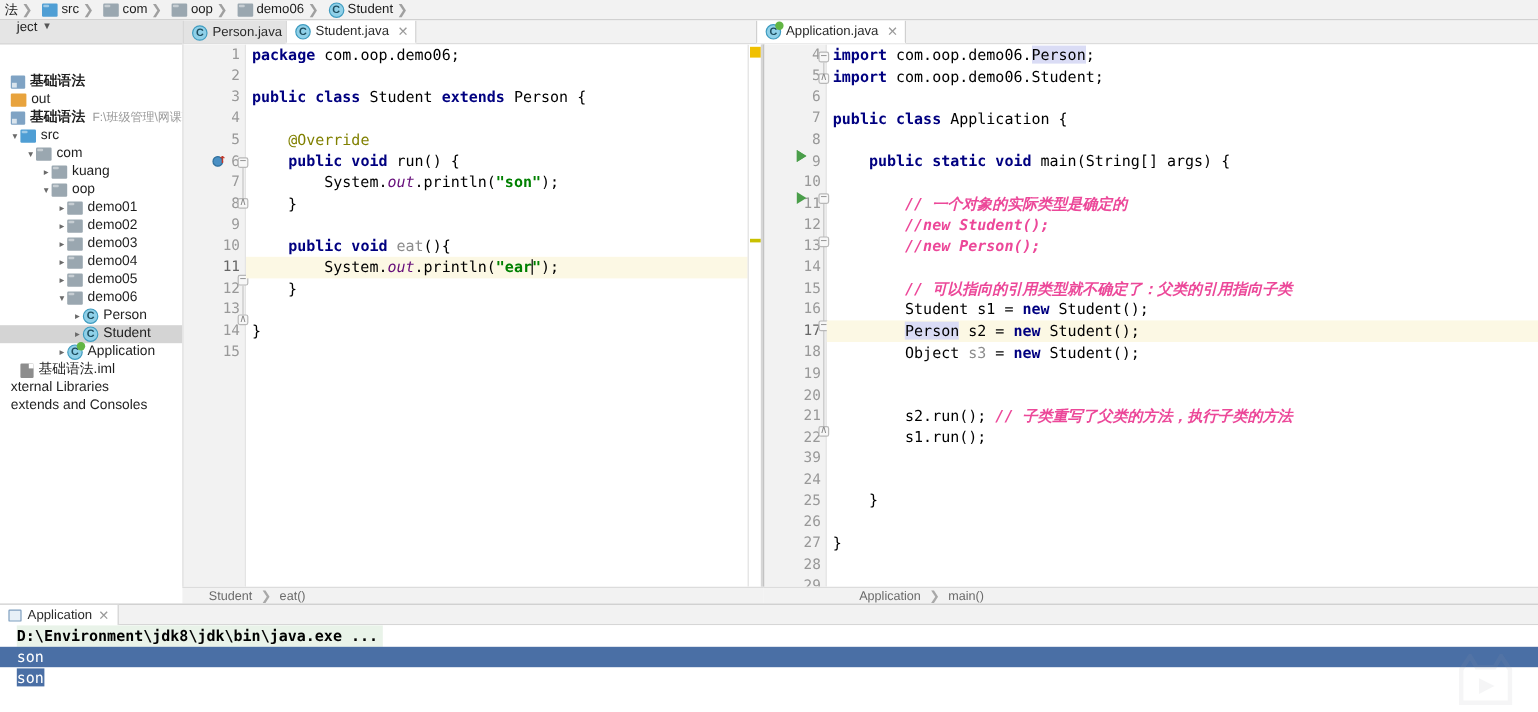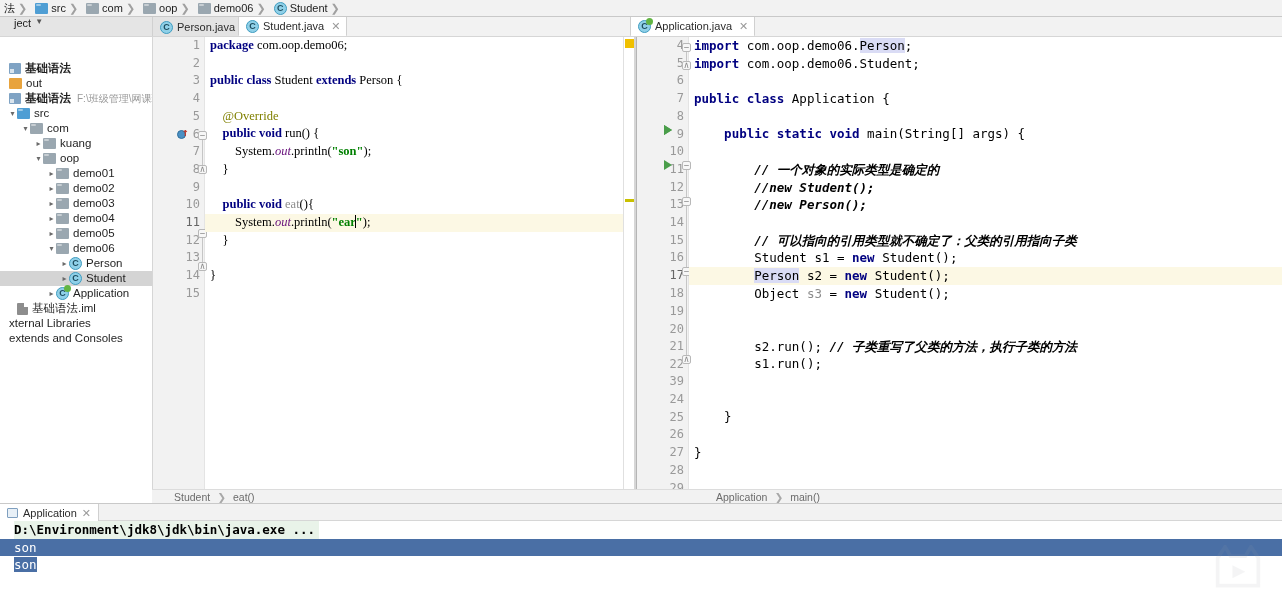--- a/index.html
+++ b/index.html
@@ -129,30 +129,30 @@
   .runmark { position:absolute; width:0; height:0; border-left:8px solid #4a9e4a;
              border-top:5px solid transparent; border-bottom:5px solid transparent; }
   .ovmark  { position:absolute; width:9px; height:9px; border-radius:50%;
              background:#4a90c4; border:1px solid #2f6f9c; }
   .ovarrow { position:absolute; color:#c0392b; font-size:11px; line-height:11px; font-weight:bold; }
 
   .code {
     position:absolute; top:0; height:452px; font-size:12.5px; line-height:17.7px;
     white-space:pre; color:#000000;
   }
-  #editor-left  .code { left:52px; width:420px;font-family:Liberation Serif, serif; }
+  #editor-left  .code { left:52px; width:420px; }
   #editor-right .code { left:52px; width:594px; }
   .cline { height:17.7px; padding-left:5px; }
   .cline.hl { background:#fcf8e4; }
 
   .kw   { color:#000080; font-weight:bold; }
   .str  { color:#008000; font-weight:bold; }
   .ann  { color:#808000; }
   .stat { color:#660e7a; font-style:italic; }
-  .cmt  { color:#000000; font-style:italic; font-weight:bold; }
+  .cmt  { color:#ec4899; font-style:italic; font-weight:bold; }
   .gray { color:#8c8c8c; }
   .hlbox{ background:#dadcf5; }
 
   .caret-bar {
     display:inline-block; width:1px; height:13px; background:#000;
     vertical-align:-2px; margin:0 -0.5px;
   }
 
   
   .markerbar { position:absolute; top:0; width:12px; height:452px; background:#ffffff; border-left:1px solid #e0e0e0; }

